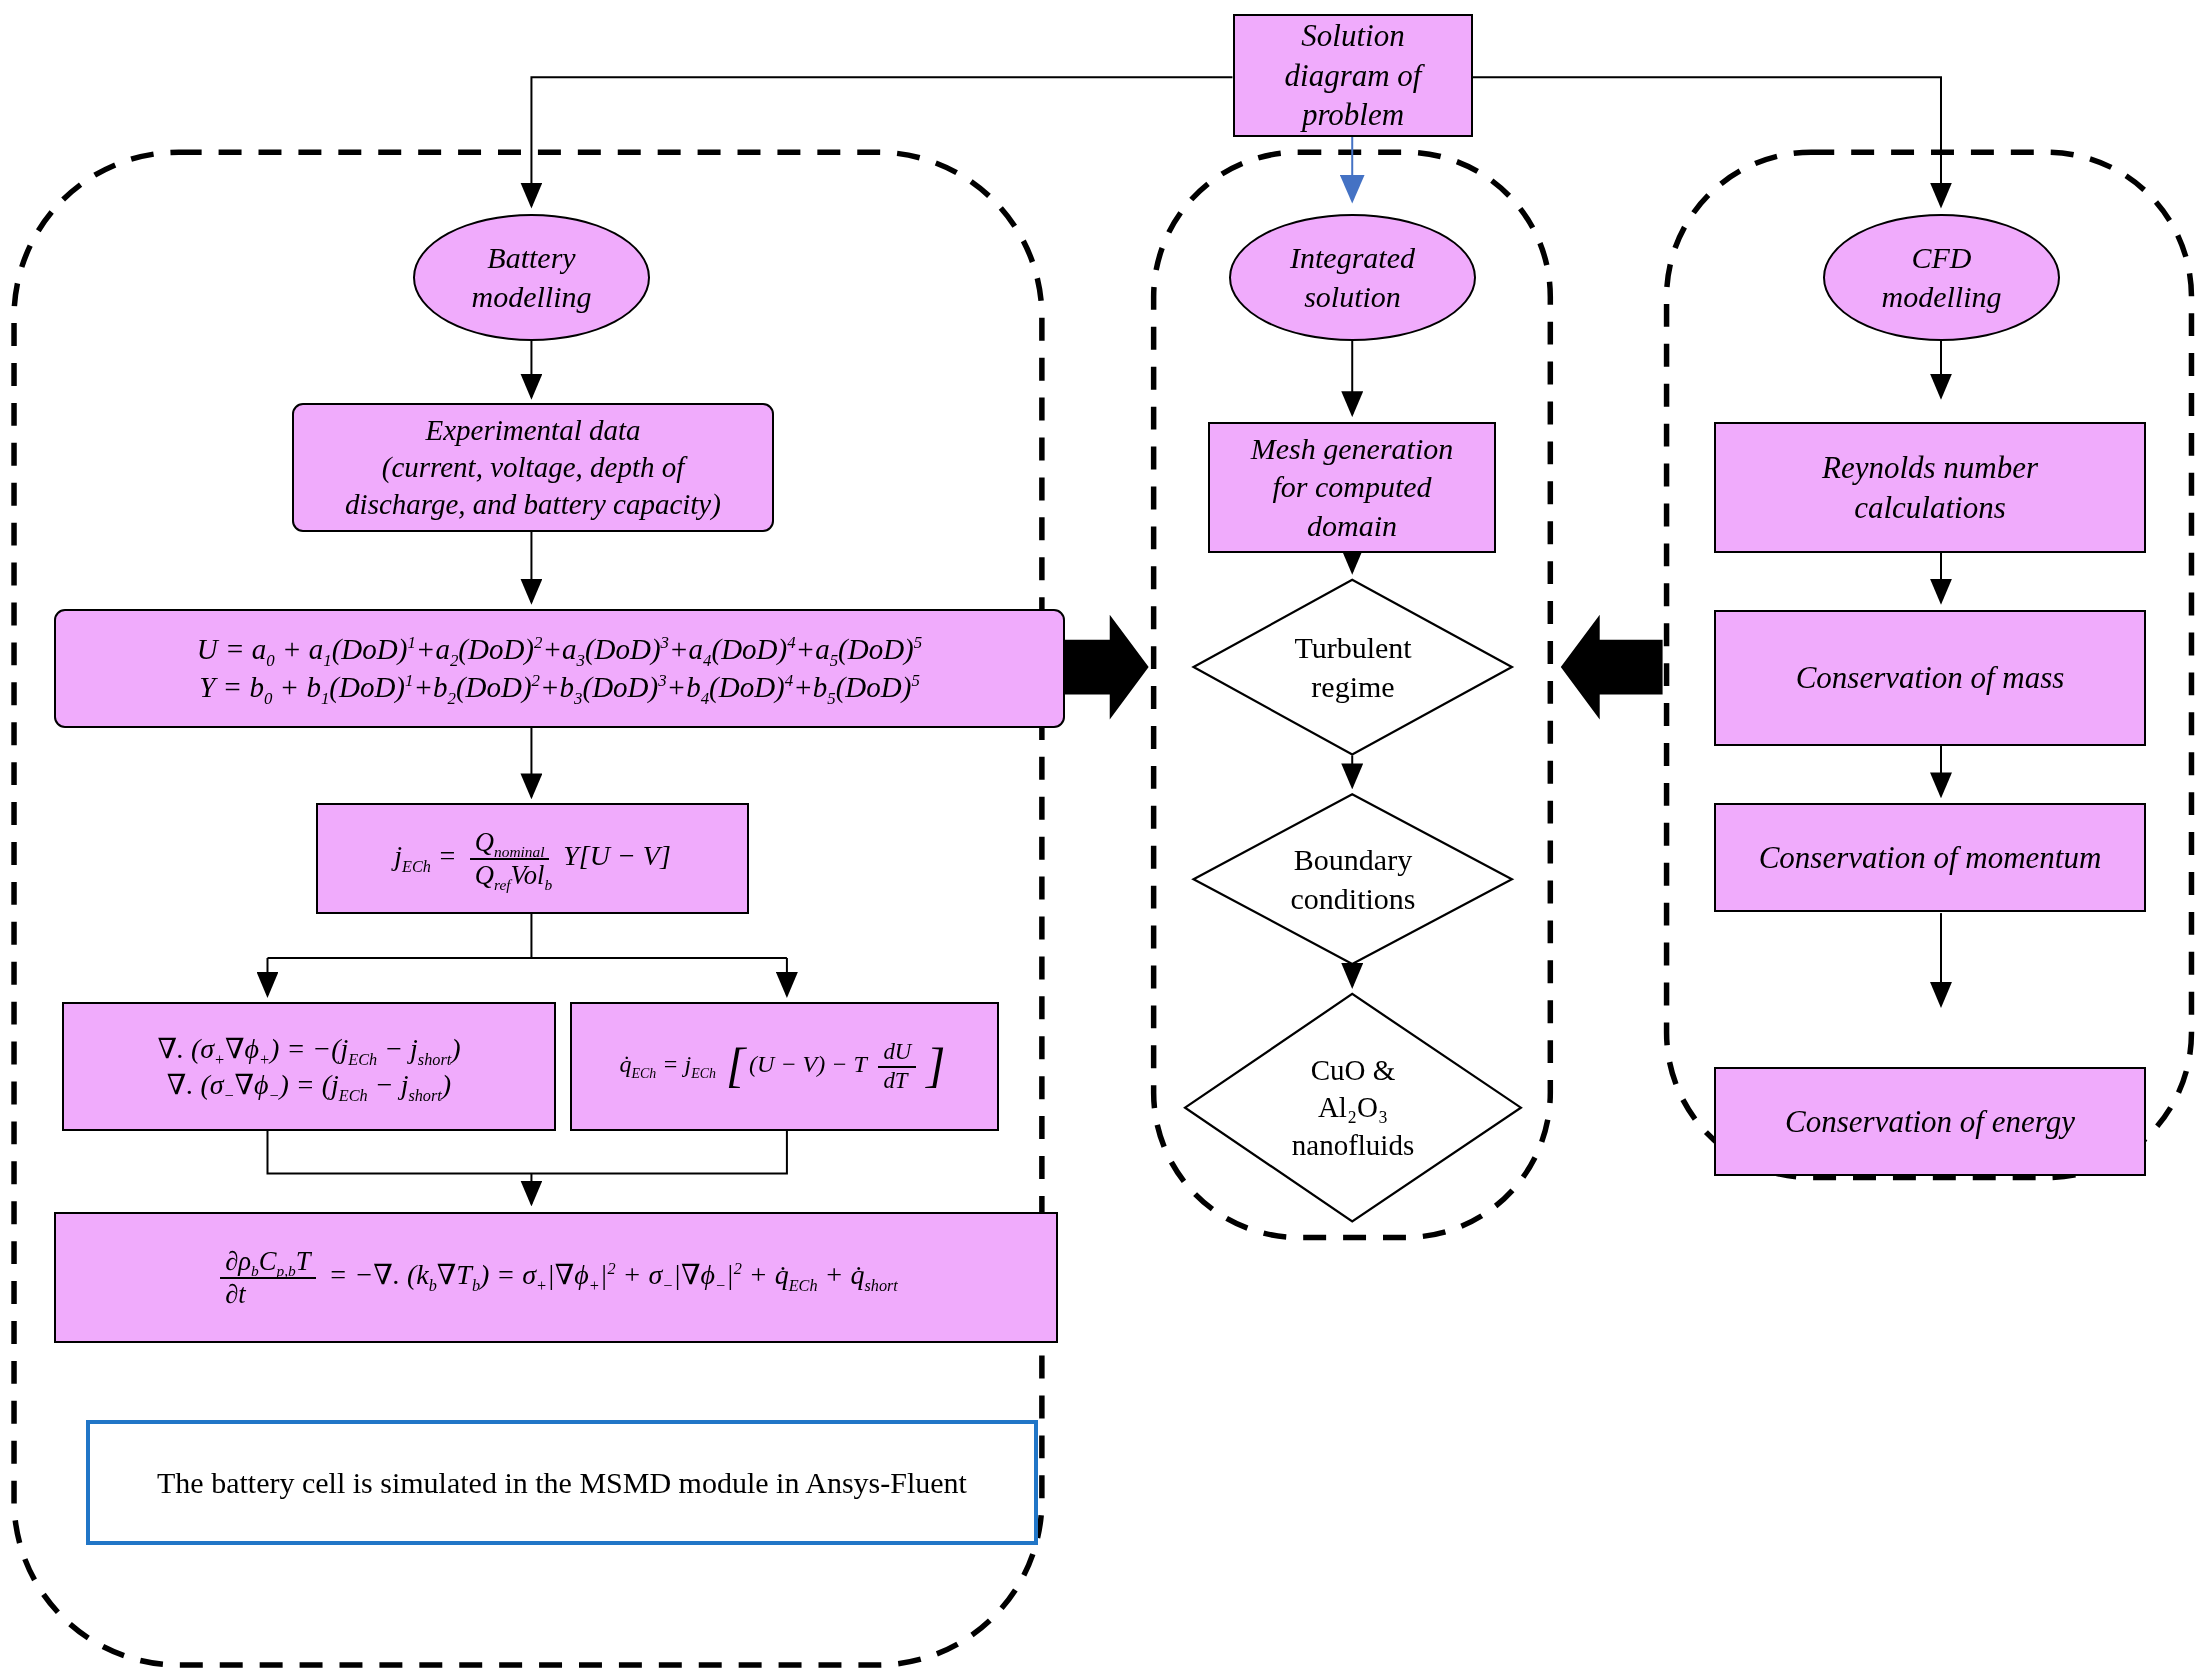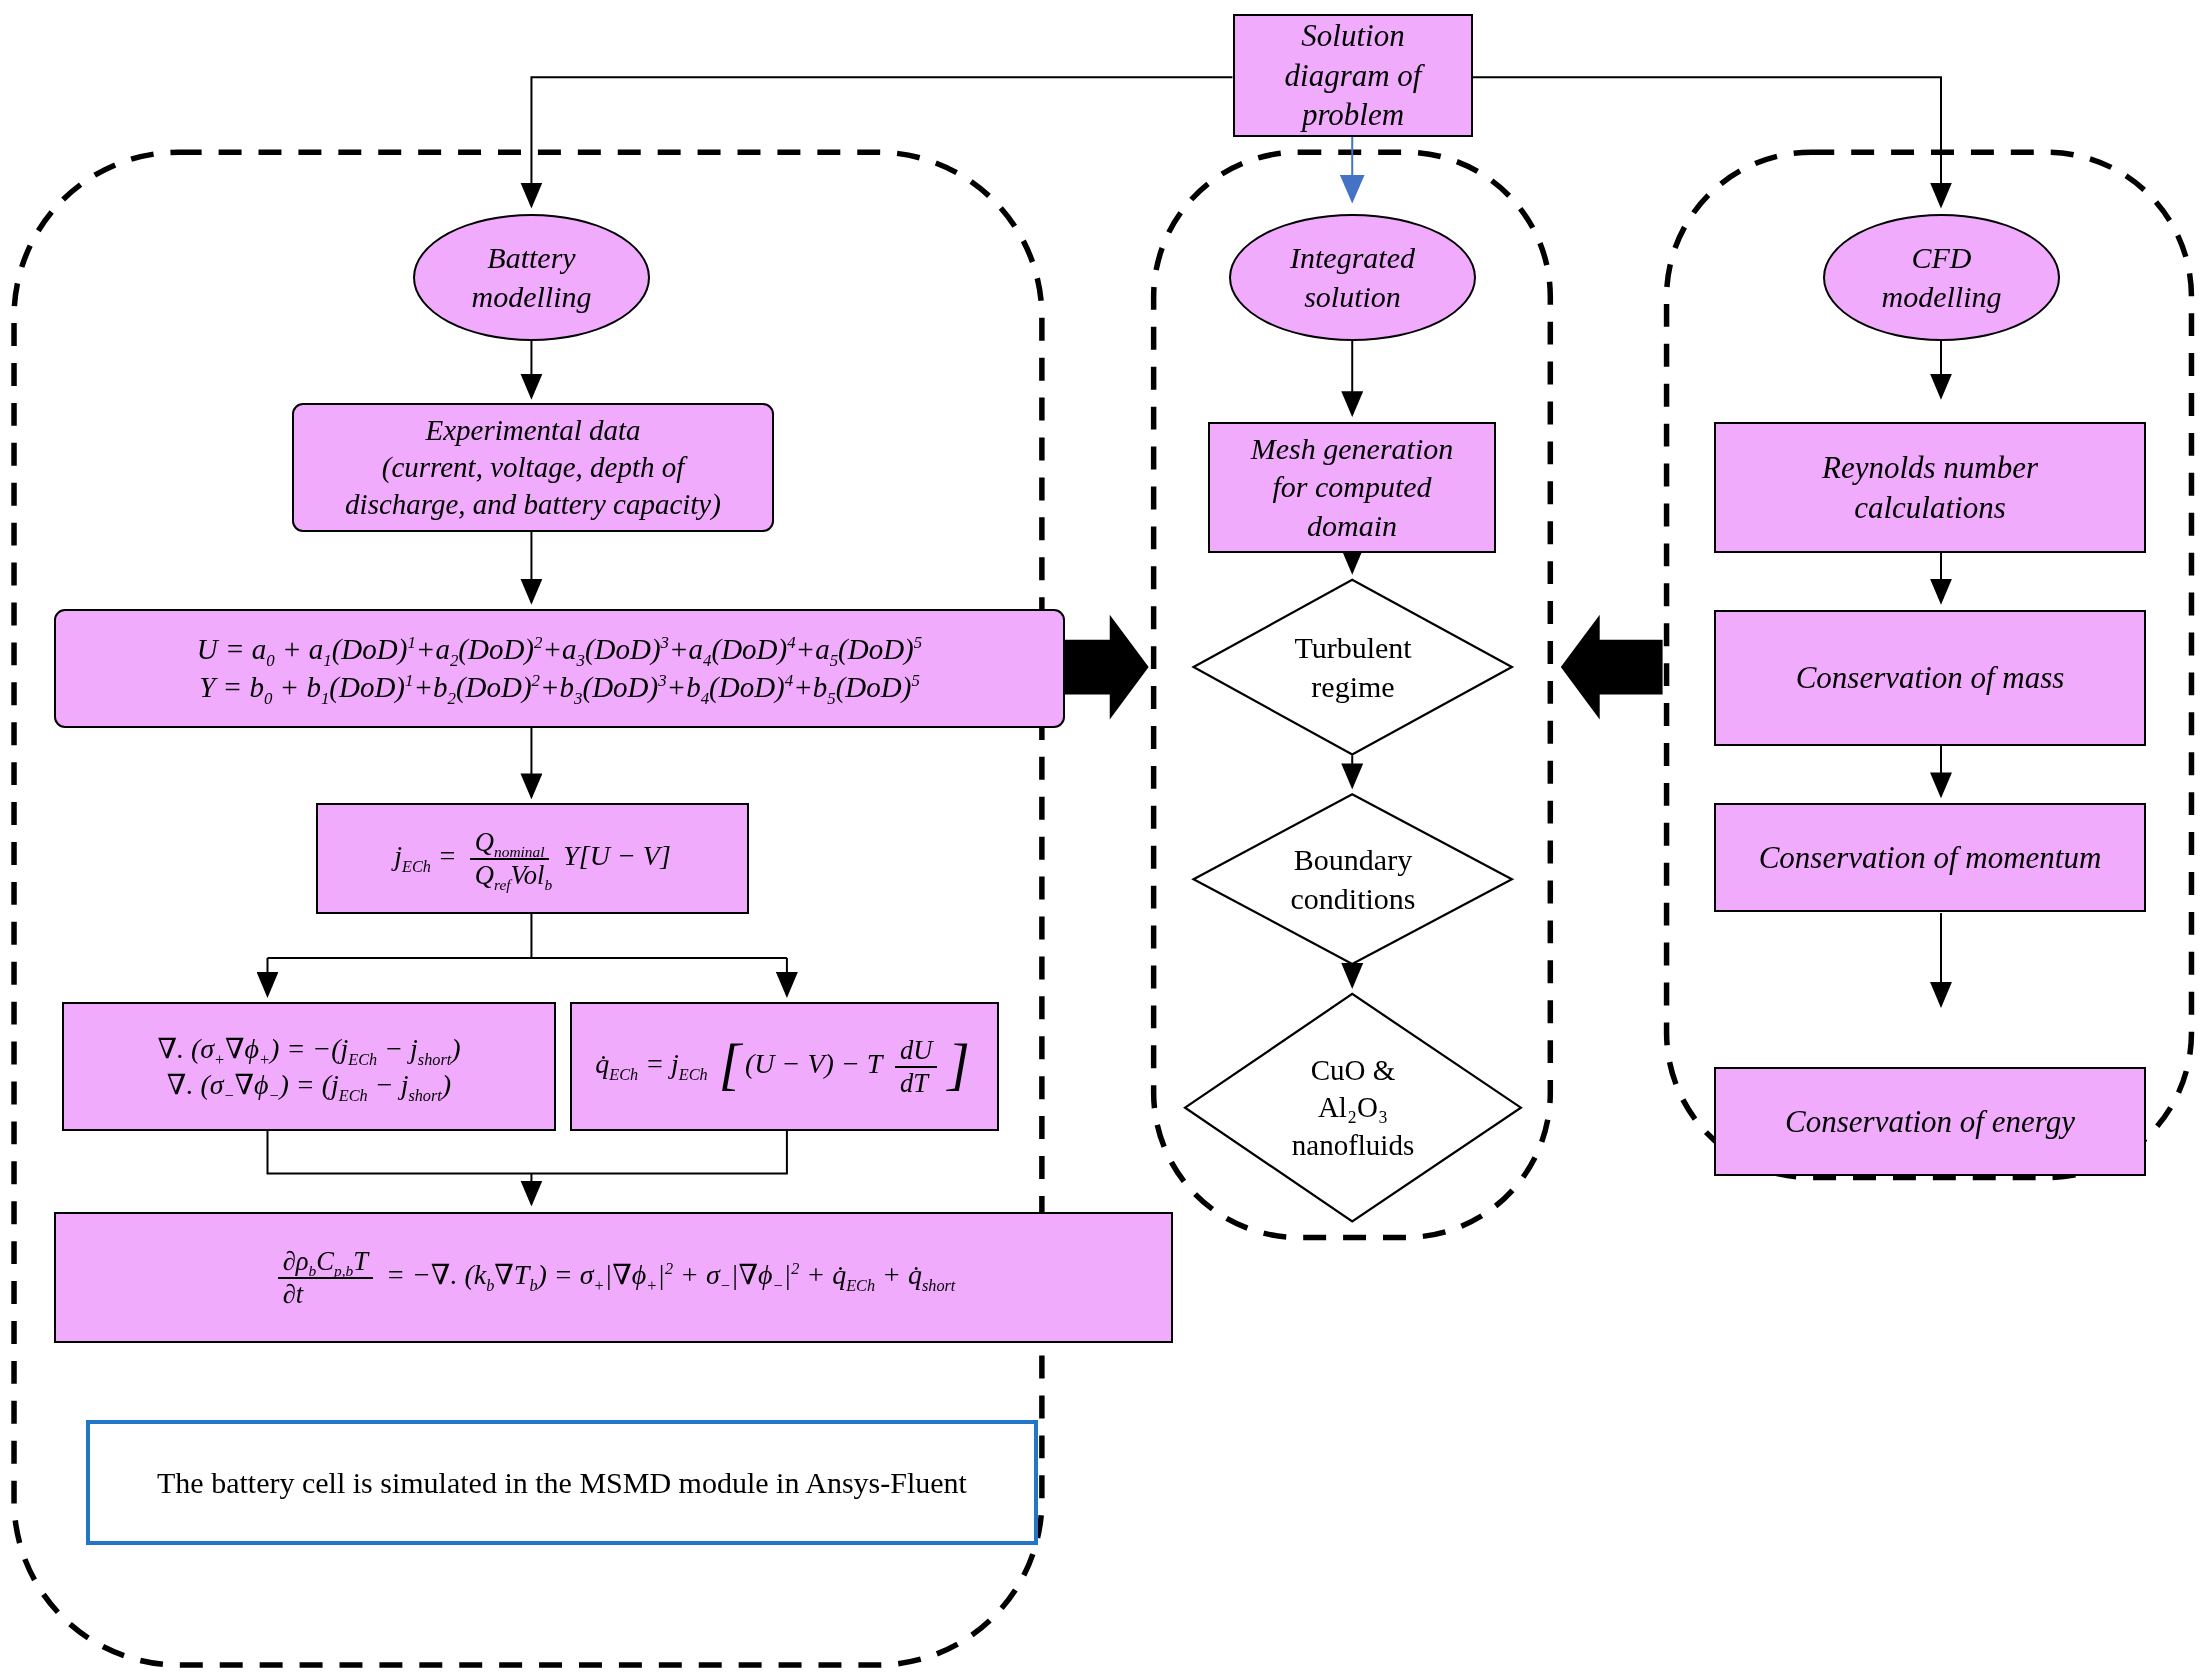--- a/index.html
+++ b/index.html
@@ -16,21 +16,21 @@
   }
   .ellipse{border-radius:50%;}
   .label{
     position:absolute;display:flex;align-items:center;justify-content:center;
     text-align:center;white-space:pre-line;line-height:1.28;
   }
   .fs62{font-size:31px;}
   .fs60{font-size:30px;}
   .fs58{font-size:29px;border-radius:11px;}
   .fs56{font-size:28px;}
-  .fs54{font-size:28px;}
+  .fs54{font-size:24px;}
   sub,sup{font-size:0.58em;line-height:0;}
   .frac{
     display:inline-flex;flex-direction:column;align-items:flex-start;
     vertical-align:middle;margin:0 6px;line-height:1.15;font-size:0.95em;
   }
   .frac .num{border-bottom:2.5px solid #000;padding:0 5px;}
   .frac .den{padding:0 5px;}
   .bk{font-size:2.05em;font-weight:400;line-height:0;vertical-align:middle;margin:0 4px;position:relative;top:-0.04em;}
   .note-box{
     position:absolute;border:4.5px solid var(--note);background:#fff;box-sizing:border-box;
@@ -113,21 +113,21 @@
 
 <div class="box fs56" style="left:62px;top:1002px;width:494px;height:129px;flex-direction:column;">
   <div>∇. (σ<sub>+</sub>∇ϕ<sub>+</sub>) = −(j<sub>ECh</sub> − j<sub>short</sub>)</div>
   <div>∇. (σ<sub>−</sub>∇ϕ<sub>−</sub>) = (j<sub>ECh</sub> − j<sub>short</sub>)</div>
 </div>
 
 <div class="box fs54" style="left:570px;top:1002px;width:429px;height:129px;">
   <div>q̇<sub>ECh</sub> = j<sub>ECh</sub> <span class="bk">[</span>(U − V) − T <span class="frac"><span class="num">dU</span><span class="den">dT</span></span><span class="bk">]</span></div>
 </div>
 
-<div class="box fs56" style="left:54px;top:1212px;width:1119px;height:131px;">
+<div class="box fs56" style="left:54px;top:1212px;width:1004px;height:131px;">
   <div><span class="frac"><span class="num">∂ρ<sub>b</sub>C<sub>p,b</sub>T</span><span class="den">∂t</span></span> = −∇. (k<sub>b</sub>∇T<sub>b</sub>) = σ<sub>+</sub>|∇ϕ<sub>+</sub>|<sup>2</sup> + σ<sub>−</sub>|∇ϕ<sub>−</sub>|<sup>2</sup> + q̇<sub>ECh</sub> + q̇<sub>short</sub></div>
 </div>
 
 <div class="note-box fs60" style="left:51px;top:1420px;width:952px;height:125px;margin-left:35px;">
   <span>The battery cell is simulated in the MSMD module in Ansys-Fluent</span>
 </div>
 
 <div class="box ellipse fs60" style="left:1229px;top:214px;width:247px;height:127px;">
   <span>Integrated
 solution</span>

